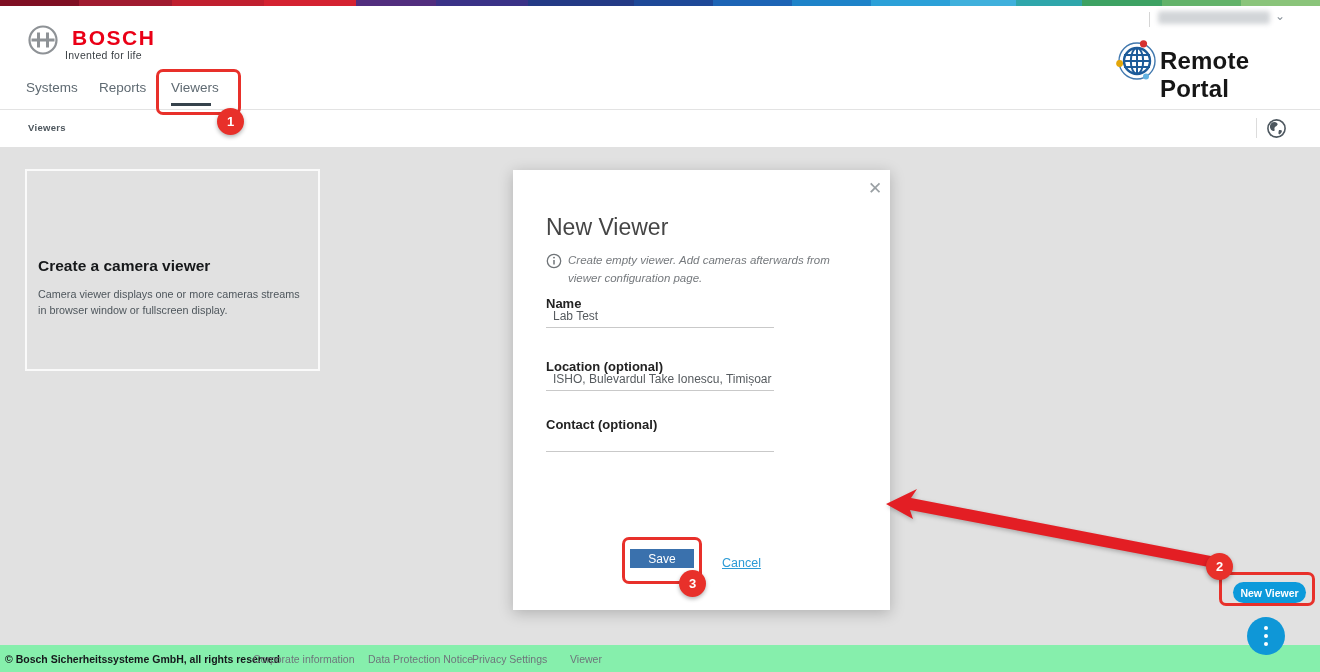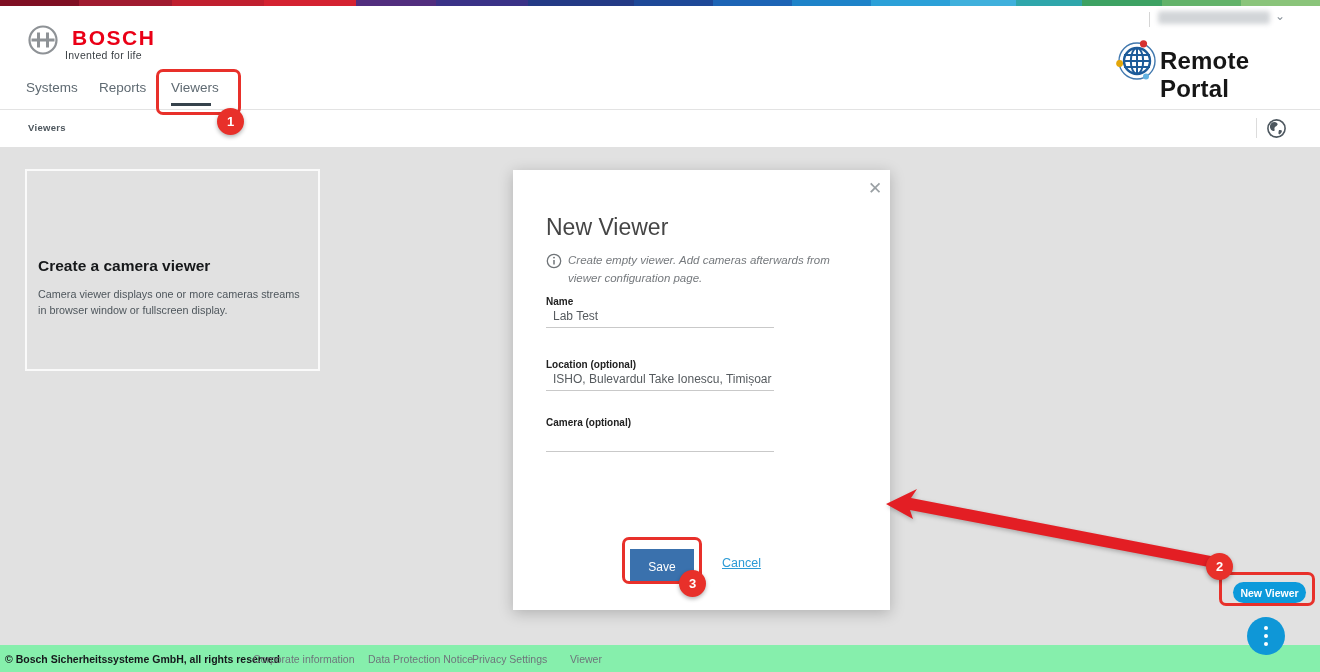--- a/index.html
+++ b/index.html
@@ -41,26 +41,26 @@
 
   .card { position:absolute; left:25px; top:22px; width:295px; height:202px; border:2px solid #fafafa; }
   .card-title { position:absolute; left:11px; top:86px; font-size:15.5px; font-weight:700; color:#16181a; }
   .card-desc { position:absolute; left:11px; top:115px; width:270px; font-size:10.8px; line-height:1.5; color:#4e565c; }
 
   .modal { position:absolute; left:513px; top:23px; width:377px; height:440px; background:#fff; box-shadow:0 3px 14px rgba(0,0,0,0.22); z-index:2; }
   .modal-close { position:absolute; left:355px; top:8px; font-size:17px; color:#9aa0a4; cursor:pointer; }
   .modal-title { position:absolute; left:33px; top:44px; font-size:23px; font-weight:400; color:#454545; }
   .modal-info-icon { position:absolute; left:33px; top:83px; }
   .modal-info { position:absolute; left:55px; top:82px; width:292px; font-size:11.5px; font-style:italic; color:#75797d; line-height:1.55; }
-  .f-label { position:absolute; left:33px; font-size:10px; font-weight:700; color:#222; }
+  .f-label { position:absolute; left:33px; font-size:13px; font-weight:700; color:#222; }
   .f-input { position:absolute; left:33px; width:228px; height:21px; border:none; border-bottom:1px solid #c9c9c9; background:transparent; font-family:"Liberation Sans", sans-serif; font-size:12px; color:#565b5f; padding:0 2px 2px 7px; outline:none; }
   .lb1 { top:126px; } .in1 { top:137px; }
   .lb2 { top:189px; } .in2 { top:200px; }
   .lb3 { top:247px; } .in3 { top:261px; }
-  .save-btn { position:absolute; left:117px; top:379px; width:64px; height:35px; background:#3a71ad; color:#fff; border:none; font-family:"Liberation Sans", sans-serif; font-size:12px; cursor:pointer; }
+  .save-btn { position:absolute; left:117px; top:379px; width:64px; height:19px; background:#3a71ad; color:#fff; border:none; font-family:"Liberation Sans", sans-serif; font-size:12px; cursor:pointer; }
   .cancel-link { position:absolute; left:209px; top:386px; font-size:12.5px; color:#2d9bd5; cursor:pointer;text-decoration:underline; }
 
   .new-viewer-btn { position:absolute; left:1233px; top:582px; width:73px; height:21px; background:#0c9adb; color:#fff; border:none; border-radius:10.5px; font-family:"Liberation Sans", sans-serif; font-size:10.5px; font-weight:700; cursor:pointer; z-index:4; }
 
   .fab { position:absolute; left:1247px; top:617px; width:38px; height:38px; border-radius:50%; background:#0f97d7; z-index:6; display:flex; flex-direction:column; align-items:center; justify-content:center; gap:3.5px; cursor:pointer; }
   .fab .dot { width:4.5px; height:4.5px; border-radius:50%; background:#fff; }
 
   .footer { position:absolute; left:0; top:645px; width:1320px; height:27px; background:#86efac; }
   .copyright { position:absolute; left:5px; top:8px; font-size:10.5px; font-weight:700; color:#15181b; }
   .f-link { position:absolute; top:8px; font-size:10.5px; color:#6e757b; cursor:pointer; }
@@ -141,21 +141,21 @@
         <circle cx="8" cy="4.6" r="0.95" fill="#6f7478"></circle>
       </svg>
       <div class="modal-info">Create empty viewer. Add cameras afterwards from viewer configuration page.</div>
 
       <div class="f-label lb1">Name</div>
       <input class="f-input in1" type="text" value="Lab Test" style="">
 
       <div class="f-label lb2">Location (optional)</div>
       <input class="f-input in2" type="text" value="ISHO, Bulevardul Take Ionescu, Timișoara, Romar" style="">
 
-      <div class="f-label lb3">Camera (optional)</div>
+      <div class="f-label lb3">Contact (optional)</div>
       <input class="f-input in3" type="text" value="" style="">
 
       <button class="save-btn">Save</button>
       <div class="cancel-link">Cancel</div>
     </div>
   </div>
 
   <button class="new-viewer-btn">New Viewer</button>
 
   <div class="fab">

